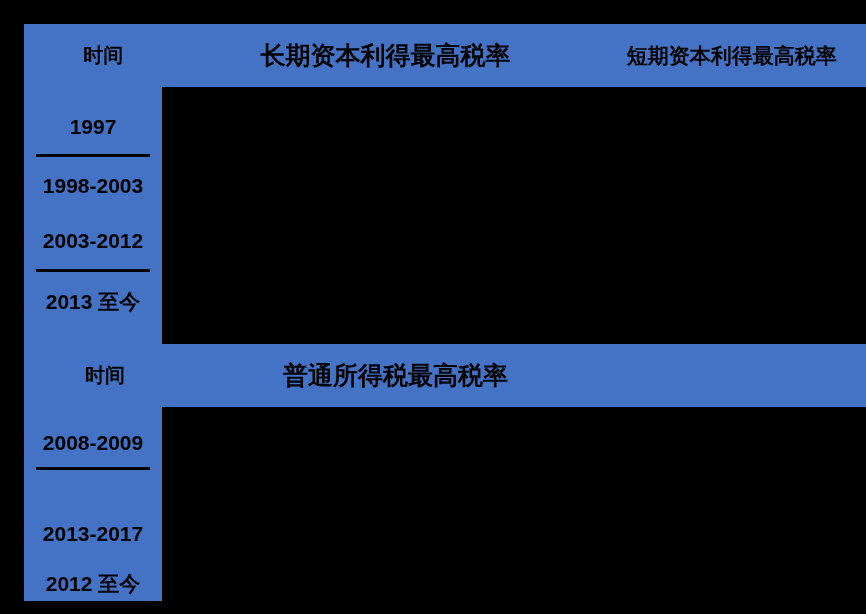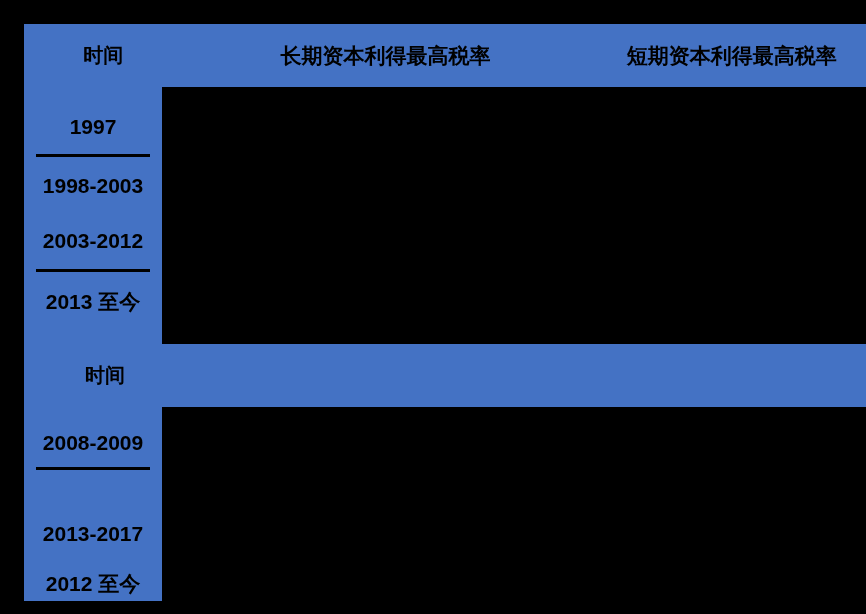--- a/index.html
+++ b/index.html
@@ -24,21 +24,21 @@
     display: flex;
   }
   #band1 { top: 0; }
   #band2 { top: 320px; }
   .hcell {
     display: flex; align-items: center; justify-content: center;
     font-weight: bold; font-size: 20px; color: #000000;
     white-space: nowrap;
   }
   .hcell.time { width: 138px; }
-  .hcell.c2  { width: 443px; font-size: 21px; }
+  .hcell.c2  { width: 443px; font-size: 25px; }
   .hcell.c3  { width: 270px; font-size: 21px; }
   
   .leftcol {
     position: absolute;
     left: 0;
     width: 138px;
     background: #4472C4;
     display: flex; flex-direction: column;
   }
   #leftcol1 { top: 63px;  height: 257px; }
@@ -74,20 +74,21 @@
     <div class="trow h64 divider">1997</div>
     <div class="trow h63">1998-2003</div>
     <div class="trow h63 divider">2003-2012</div>
     <div class="trow h67">2013 至今</div>
   </div>
 
   <div class="datablock" id="data1"></div>
 
   <div class="band" id="band2">
     <div class="hcell time">时间</div>
+    <div class="hcell c2">普通所得税最高税率</div>
   </div>
 
   <div class="leftcol" id="leftcol2">
     <div class="trow h64 divider">2008-2009</div>
     <div class="trow h66">2013-2017</div>
     <div class="trow h64">2012 至今</div>
   </div>
 
   <div class="datablock" id="data2"></div>
 

